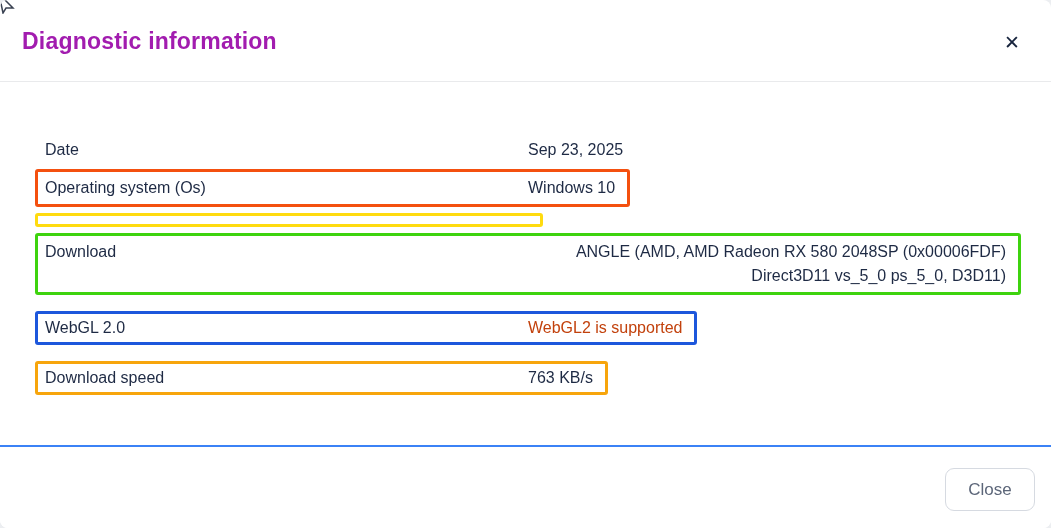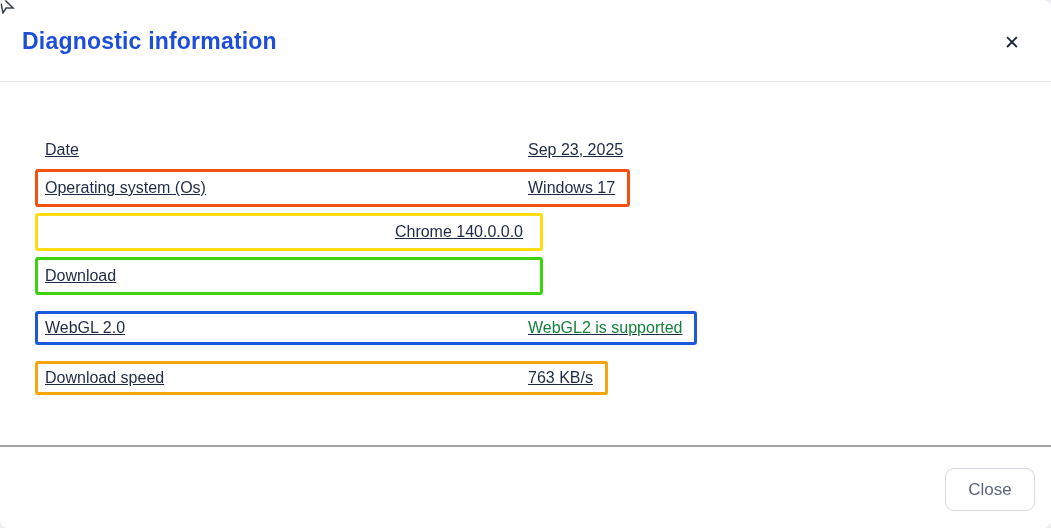--- a/index.html
+++ b/index.html
@@ -29,21 +29,21 @@
     height: 82px;
     border-bottom: 1px solid #e9eaec;
   }
   .dialog-title {
     position: absolute;
     left: 22px;
     top: 28px;
     font-size: 23px;
     font-weight: 700;
     letter-spacing: 0.2px;
-    color: #1d4ed8;
+    color: #a21caf;
     text-align: right;
   }
   .close-x {
     position: absolute;
     right: 26px;
     top: 29px;
     width: 26px;
     height: 26px;
     display: flex;
     align-items: center;
@@ -62,35 +62,34 @@
   }
   .info-row {
     display: grid;
     grid-template-columns: 483px auto;
     width: fit-content;
     border: 3px solid transparent;
     border-radius: 3px;
     padding: 4px 12px 4px 7px;
     line-height: 24px;
     margin-bottom: 6px;
-    text-decoration: underline;
   }
   .info-row.compact {
     padding-top: 2px;
     padding-bottom: 2px;
     margin-top: 16px;
   }
   .info-row:first-child { margin-bottom: 0; }
   .row-label { white-space: nowrap; }
   .row-value { max-width: 478px; text-align: right; }
   .dialog-footer {
     position: absolute;
     left: 0; right: 0; bottom: 0;
     height: 83px;
-    border-top: 2px solid #a3a3a3;
+    border-top: 2px solid #3b82f6;
     background: #ffffff;
   }
   .close-button {
     position: absolute;
     right: 16px;
     top: 21px;
     width: 90px;
     height: 43px;
     background: #ffffff;
     border: 1px solid #d6dae1;
@@ -117,34 +116,34 @@
 
   <div class="dialog-body">
 
     <div class="info-row">
       <span class="row-label">Date</span>
       <span class="row-value">Sep 23, 2025</span>
     </div>
 
     <div class="info-row" style="border-color: rgb(244, 80, 15);">
       <span class="row-label">Operating system (Os)</span>
-      <span class="row-value">Windows 17</span>
+      <span class="row-value">Windows 10</span>
     </div>
 
     <div class="info-row" style="border-color: rgb(255, 219, 15);">
-      <span class="row-value">Chrome 140.0.0.0</span>
     </div>
 
     <div class="info-row" style="border-color: rgb(62, 211, 14);">
       <span class="row-label">Download</span>
+      <span class="row-value">ANGLE (AMD, AMD Radeon RX 580 2048SP (0x00006FDF) Direct3D11 vs_5_0 ps_5_0, D3D11)</span>
     </div>
 
     <div class="info-row compact" style="border-color: rgb(29, 87, 220);">
       <span class="row-label">WebGL 2.0</span>
-      <span class="row-value" style="color: #15803d;">WebGL2 is supported</span>
+      <span class="row-value" style="color: #c2410c;">WebGL2 is supported</span>
     </div>
 
     <div class="info-row compact" style="border-color: rgb(247, 165, 12);">
       <span class="row-label">Download speed</span>
       <span class="row-value">763 KB/s</span>
     </div>
 
   </div>
 
   <div class="dialog-footer">

